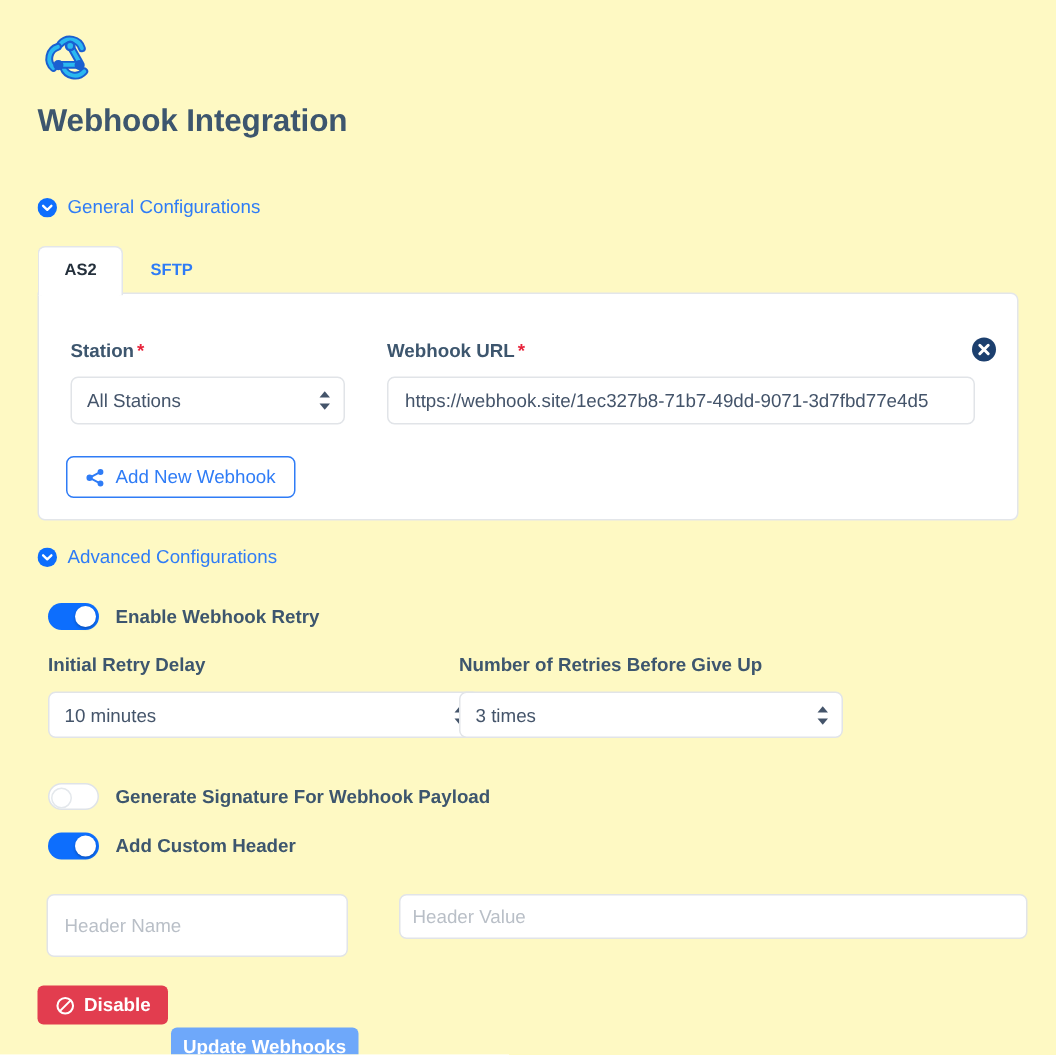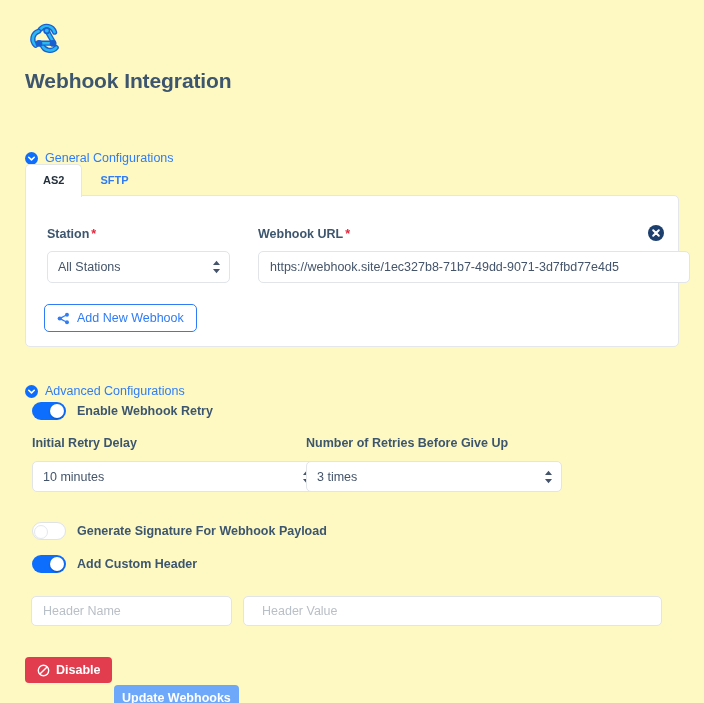--- a/index.html
+++ b/index.html
@@ -45,21 +45,20 @@
   }
 
   
   .section-head {
     position: absolute;
     display: flex;
     align-items: center;
     gap: 7px;
     cursor: pointer;
     user-select: none;
-    margin-top: 20px;
   }
   .section-head .caret-circle {
     width: 13px;
     height: 13px;
     flex: 0 0 13px;
     display: block;
   }
   .section-head .sec-label {
     font-size: 12.5px;
     color: #2f7cf6;
@@ -167,21 +166,21 @@
     transform: translateY(-50%);
     pointer-events: none;
     width: 9px;
     height: 14px;
   }
 
   #station-select-wrap { left: 47px; top: 251px; width: 183px; height: 32px; }
   #url-input {
     position: absolute;
     left: 258px; top: 251px;
-    width: 432px; height: 32px;
+    width: 392px; height: 32px;
     padding: 0 11px;
   }
 
   
   #add-webhook-button {
     position: absolute;
     left: 44px;
     top: 304px;
     height: 28px;
     display: flex;
@@ -238,22 +237,22 @@
   #toggle-signature { left: 32px; top: 522px; }
   #toggle-header    { left: 32px; top: 555px; }
 
   
   #label-retry-delay { position: absolute; left: 32px; top: 436px; }
   #label-retry-count { position: absolute; left: 306px; top: 436px; }
   #retry-delay-wrap  { left: 32px; top: 461px; width: 288px; height: 31px; }
   #retry-count-wrap  { left: 306px; top: 461px; width: 256px; height: 31px; }
 
   
-  #header-name-input  { position: absolute; left: 31px;  top: 596px; width: 201px; height: 30px; padding: 0 11px; }
-  #header-value-input { position: absolute; left: 243px; top: 596px; width: 419px; height: 30px; padding: 0 18px; }
+  #header-name-input  { position: absolute; left: 31px;  top: 596px; width: 201px; height: 42px; padding: 0 11px; }
+  #header-value-input { position: absolute; left: 266px; top: 596px; width: 419px; height: 30px; padding: 0 8px; }
 
   
   .btn {
     position: absolute;
     font-family: "Liberation Sans", sans-serif;
     font-size: 12.5px;
     font-weight: bold;
     border: none;
     border-radius: 4px;
     cursor: pointer;

